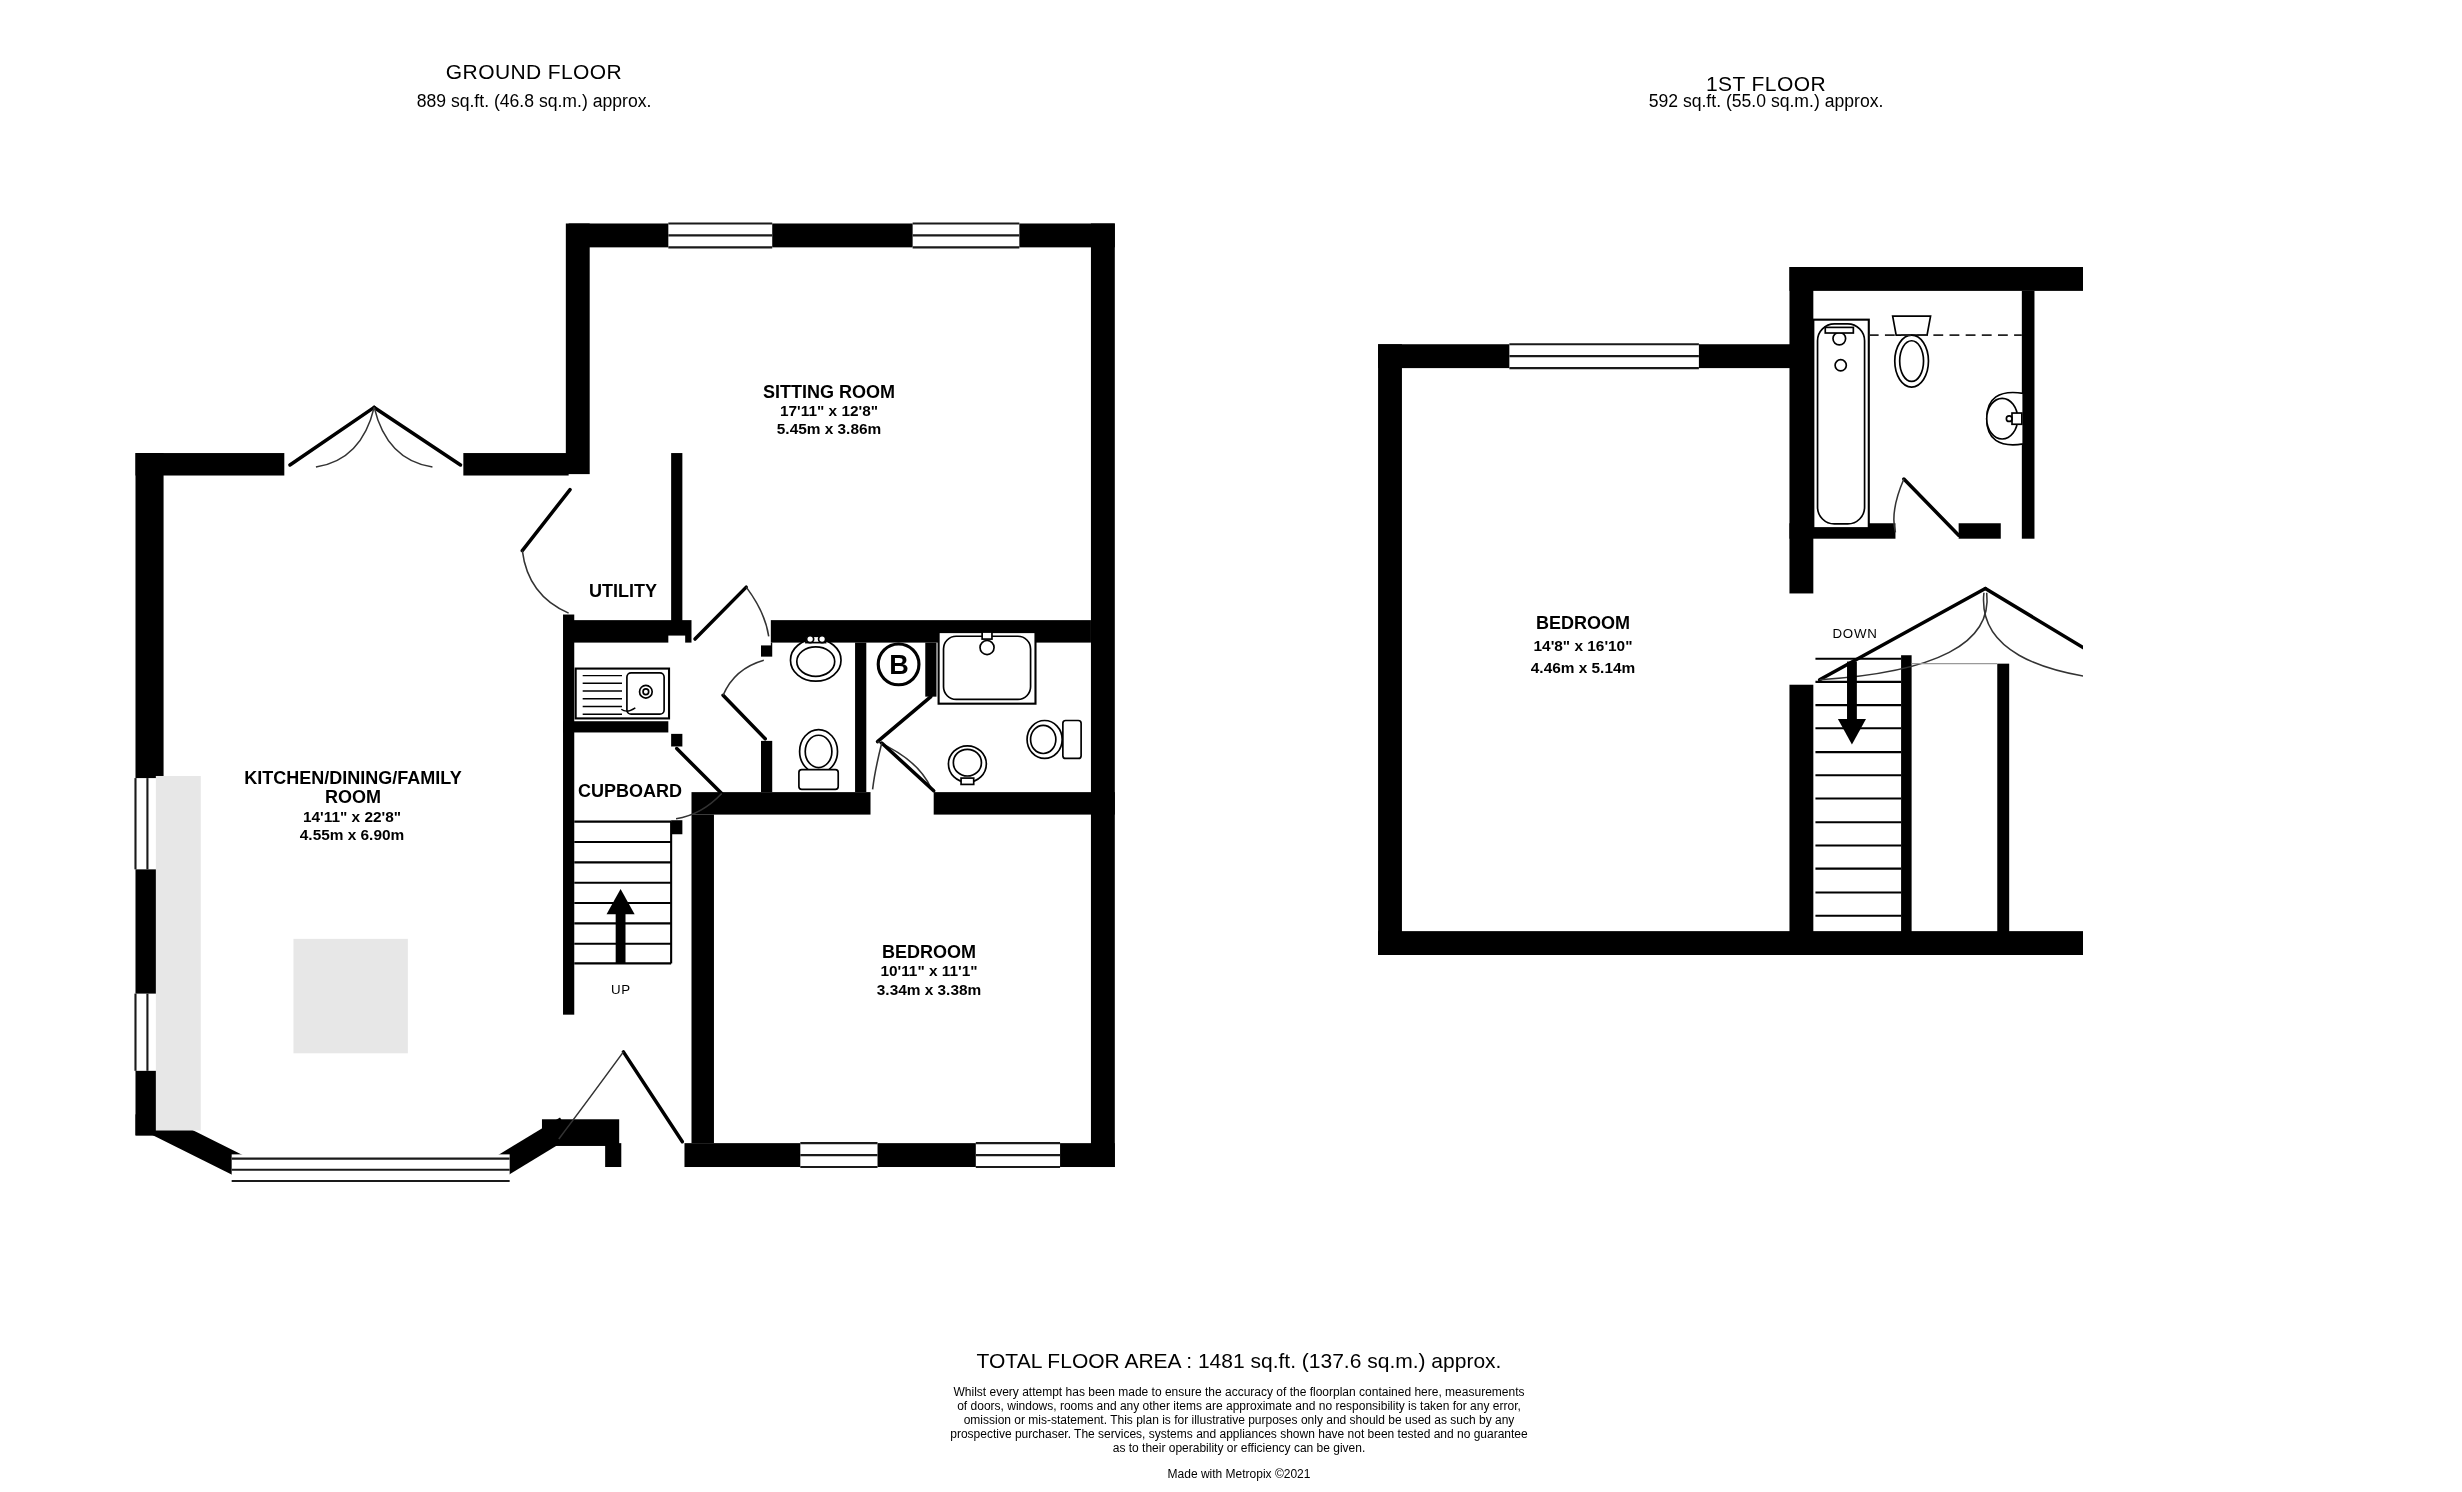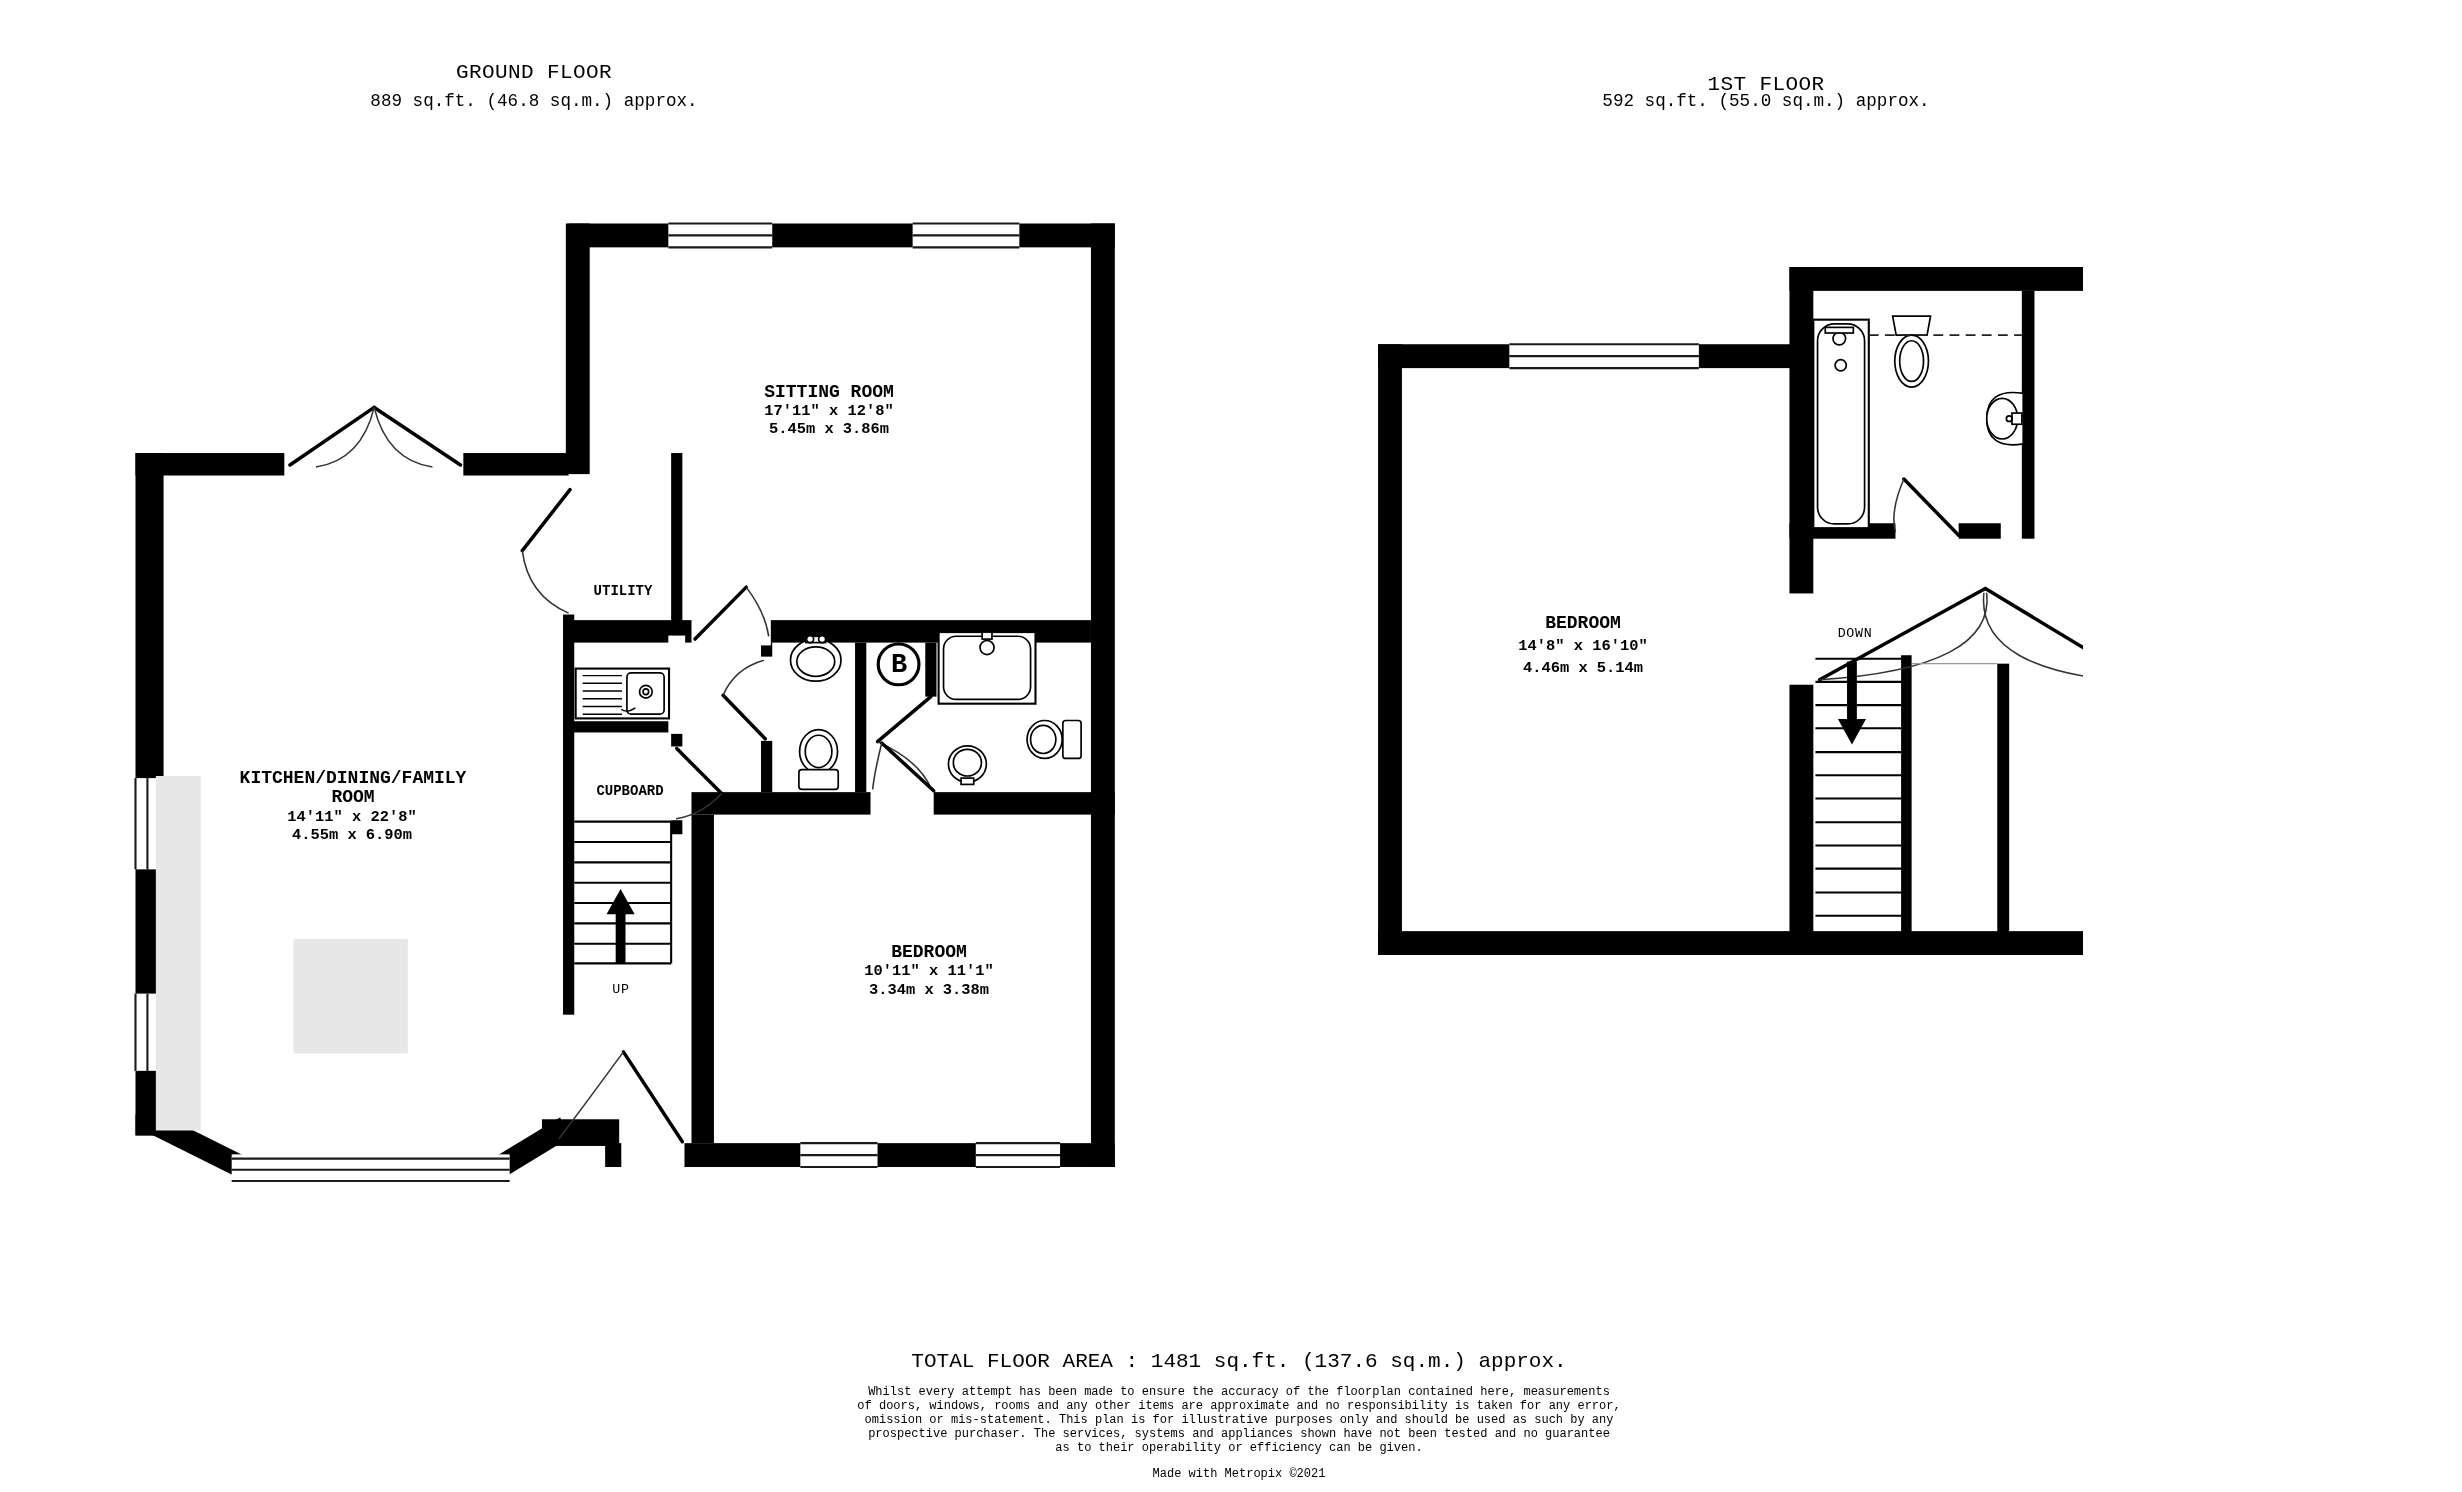--- a/index.html
+++ b/index.html
@@ -1,18 +1,18 @@
 <!DOCTYPE html>
 <html style="--wall: #000000; --counter: #e7e7e7; --paper: #ffffff;font-size:11.2px"><head>
 <meta charset="utf-8">
 <style>
   :root { --wall:#000000; --counter:#e7e7e7; --paper:#ffffff; }
   html,body{margin:0;padding:0;background:var(--paper);}
   #plan{position:relative;width:2083px;height:1493px;background:var(--paper);
-        font-family:Liberation Mono, monospace;color:#000;overflow:hidden;}
+        font-family:Liberation Sans, sans-serif;color:#000;overflow:hidden;}
   #plan svg{position:absolute;left:0;top:0;}
 
   .wall{fill:var(--wall);}
   .gap{fill:#ffffff;}
   .winline{stroke:#1a1a1a;stroke-width:3;fill:none;}
   .tread{stroke:#000;stroke-width:3;}
   .leaf{stroke:#000;stroke-width:5;fill:none;stroke-linecap:round;}
   .arc{stroke:#333;stroke-width:2.2;fill:none;}
   .fix{fill:#fff;stroke:#000;stroke-width:3;}
   .fix2{fill:#fff;stroke:#000;stroke-width:2.4;}
@@ -22,21 +22,21 @@
   .roofx{stroke:#6a6a6a;stroke-width:2.2;fill:none;stroke-dasharray:9 7;}
   .counter{fill:var(--counter);}
   .arrow{fill:#000;}
   .landing{stroke:#9a9a9a;stroke-width:2;}
 
   .lbl{position:absolute;transform:translate(-50%,-50%);text-align:center;white-space:nowrap;}
   .title{font-size:21px;font-weight:400;letter-spacing:0.4px;}
   .subtitle{font-size:17.6px;font-weight:400;}
   .room-name{font-size:18px;font-weight:700;}
   .room-dims{font-size:15.4px;font-weight:700;}
-  .small-room{font-size:14px;font-weight:700;}
+  .small-room{font-size:18px;font-weight:700;}
   .stair-lbl{font-size:13.3px;font-weight:400;letter-spacing:0.7px;}
   .boiler{font-size:27px;font-weight:700;}
   .total{font-size:21px;font-weight:400;}
   .disclaimer{position:absolute;left:1239px;top:1385px;transform:translateX(-50%);
       text-align:center;font-size:12px;line-height:14px;white-space:pre-line;width:786px;}
   .credit{font-size:12px;font-weight:400;}
 </style>
 </head>
 <body>
 

